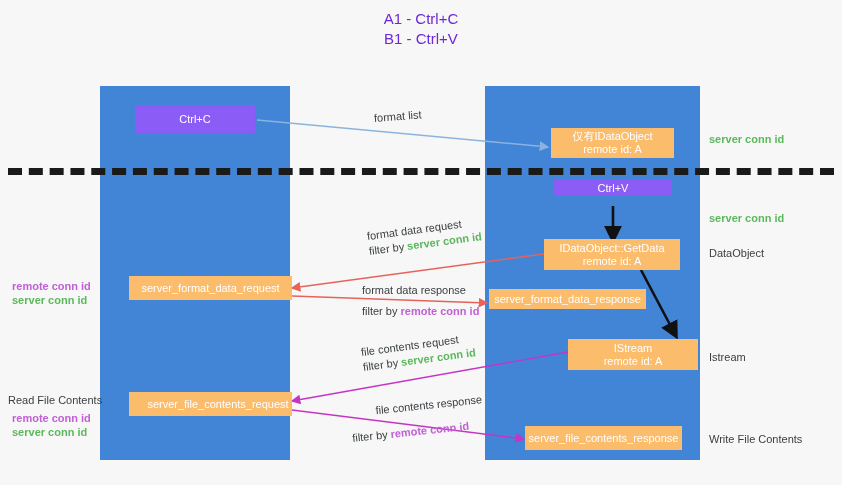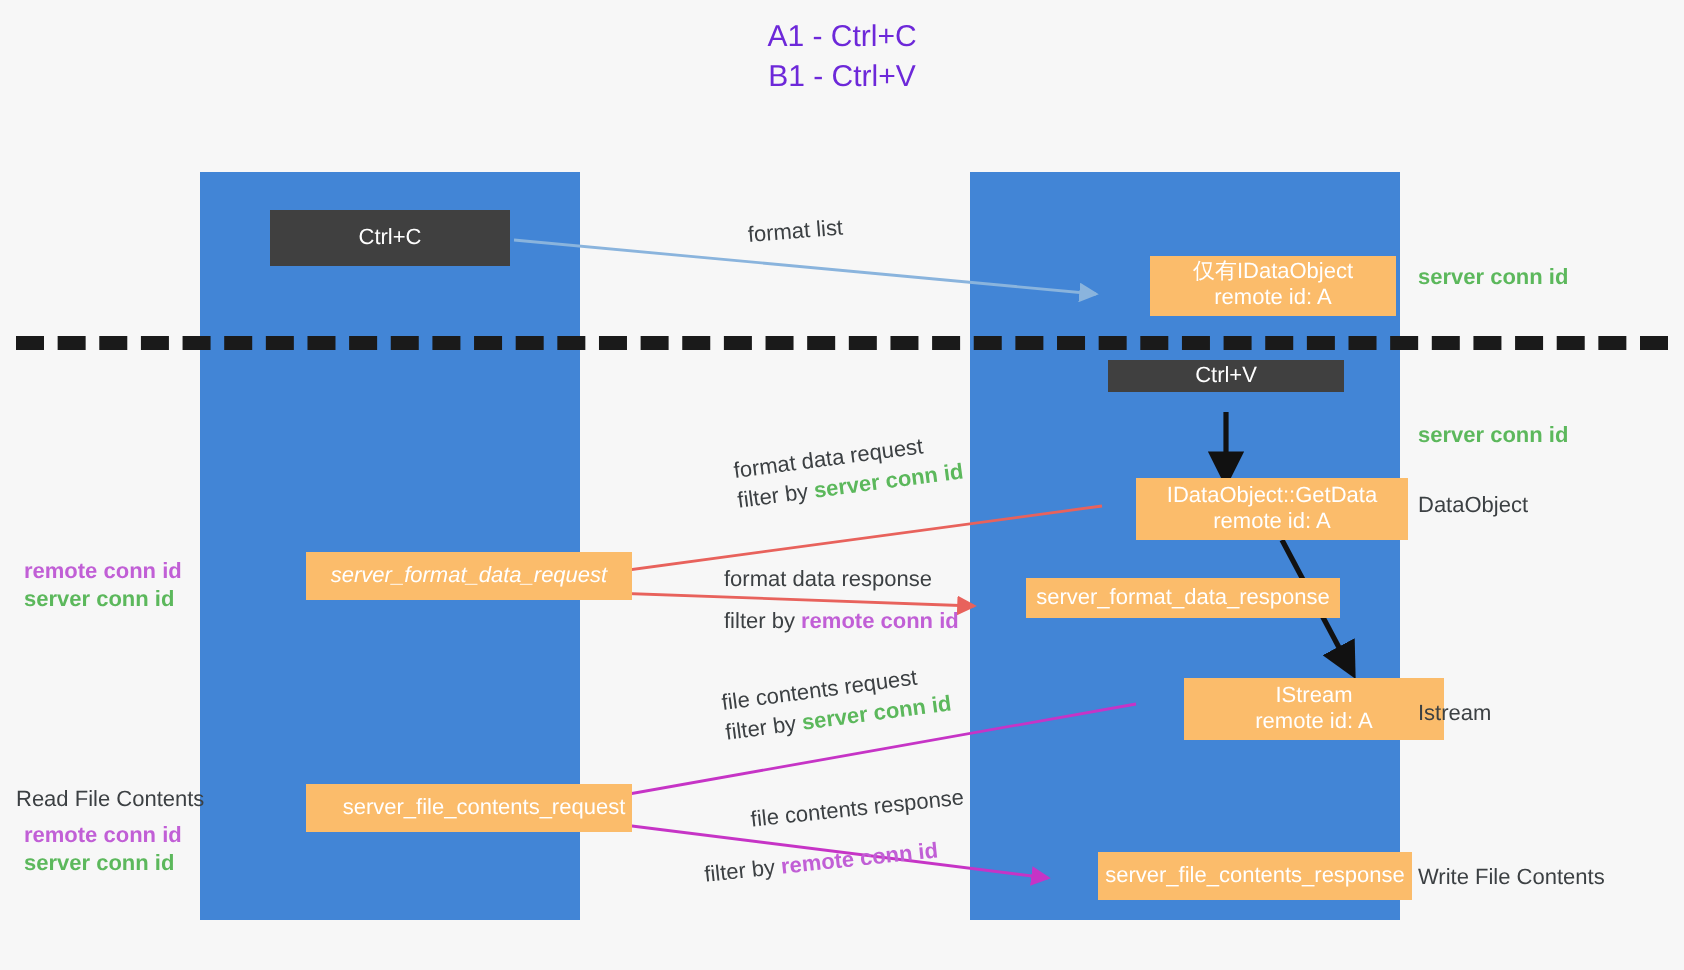--- a/index.html
+++ b/index.html
@@ -43,22 +43,22 @@
     box-sizing: border-box;
     display: flex;
     flex-direction: column;
     align-items: center;
     justify-content: center;
     text-align: center;
     color: #ffffff;
     font-size: 11px;
     line-height: 13px;
   }
-  .node.green { background: #404040; }
-  .node.orange { background: #fbbc6b; margin-left: 24px; }
+  .node.green { background: #8b5cf6; }
+  .node.orange { background: #fbbc6b; }
 
   .side-label {
     position: absolute;
     font-size: 11px;
     line-height: 14px;
     color: #3c4043;
     white-space: nowrap;
   }
   .green-txt { color: #5cb85c; font-weight: bold; }
   .purple-txt { color: #c15fd6; font-weight: bold; }
@@ -136,21 +136,21 @@
 
     <line x1="292" y1="410" x2="524" y2="439" stroke="#c634c6" stroke-width="1.4" marker-end="url(#ar-mag)"></line>
   </svg>
 
   <div class="dash-line"></div>
 
   <div class="node green" style="left:135px; top:105px; width:120px; height:28px;">
     <span>Ctrl+C</span>
   </div>
 
-  <div class="node orange" style="left:129px; top:276px; width:163px; height:24px;font-style:italic;">
+  <div class="node orange" style="left:129px; top:276px; width:163px; height:24px;">
     <span>server_format_data_request</span>
   </div>
 
   <div class="node orange" style="left:129px; top:392px; width:163px; height:24px;padding-left:15px;">
     <span>server_file_contents_request</span>
   </div>
 
   <div class="node orange" style="left:551px; top:128px; width:123px; height:30px;">
     <span>仅有IDataObject</span>
     <span>remote id: A</span>

